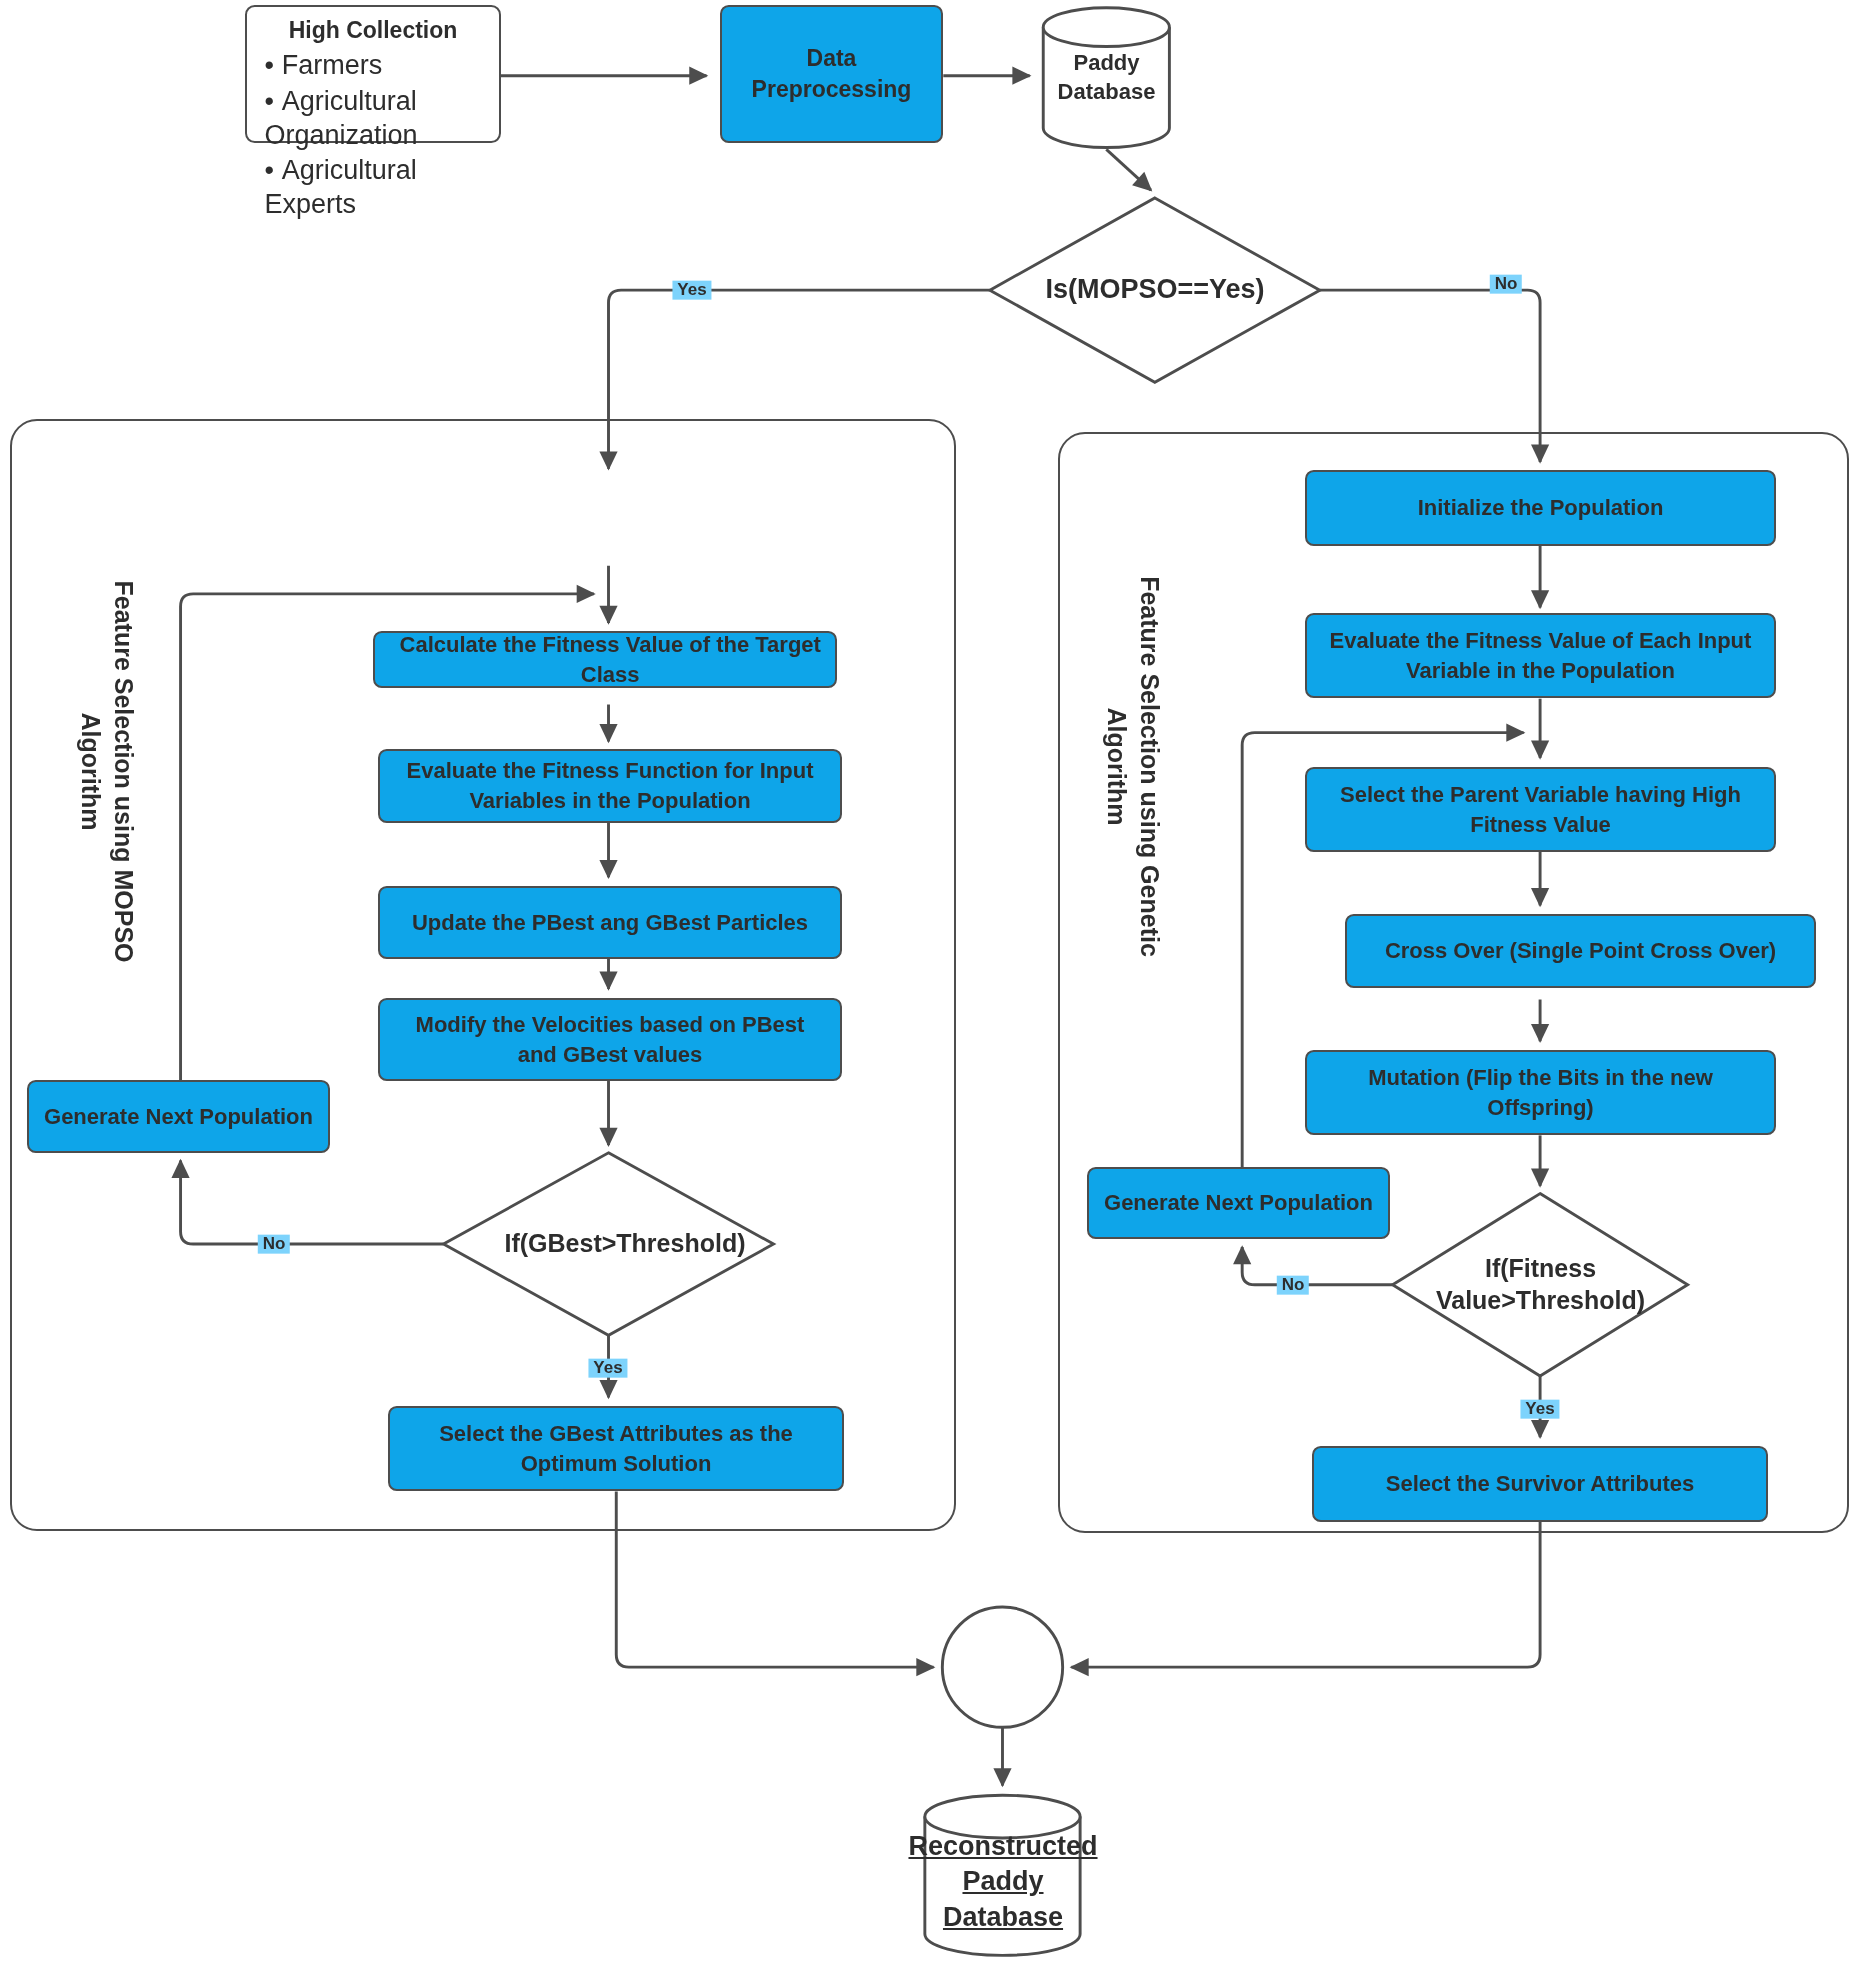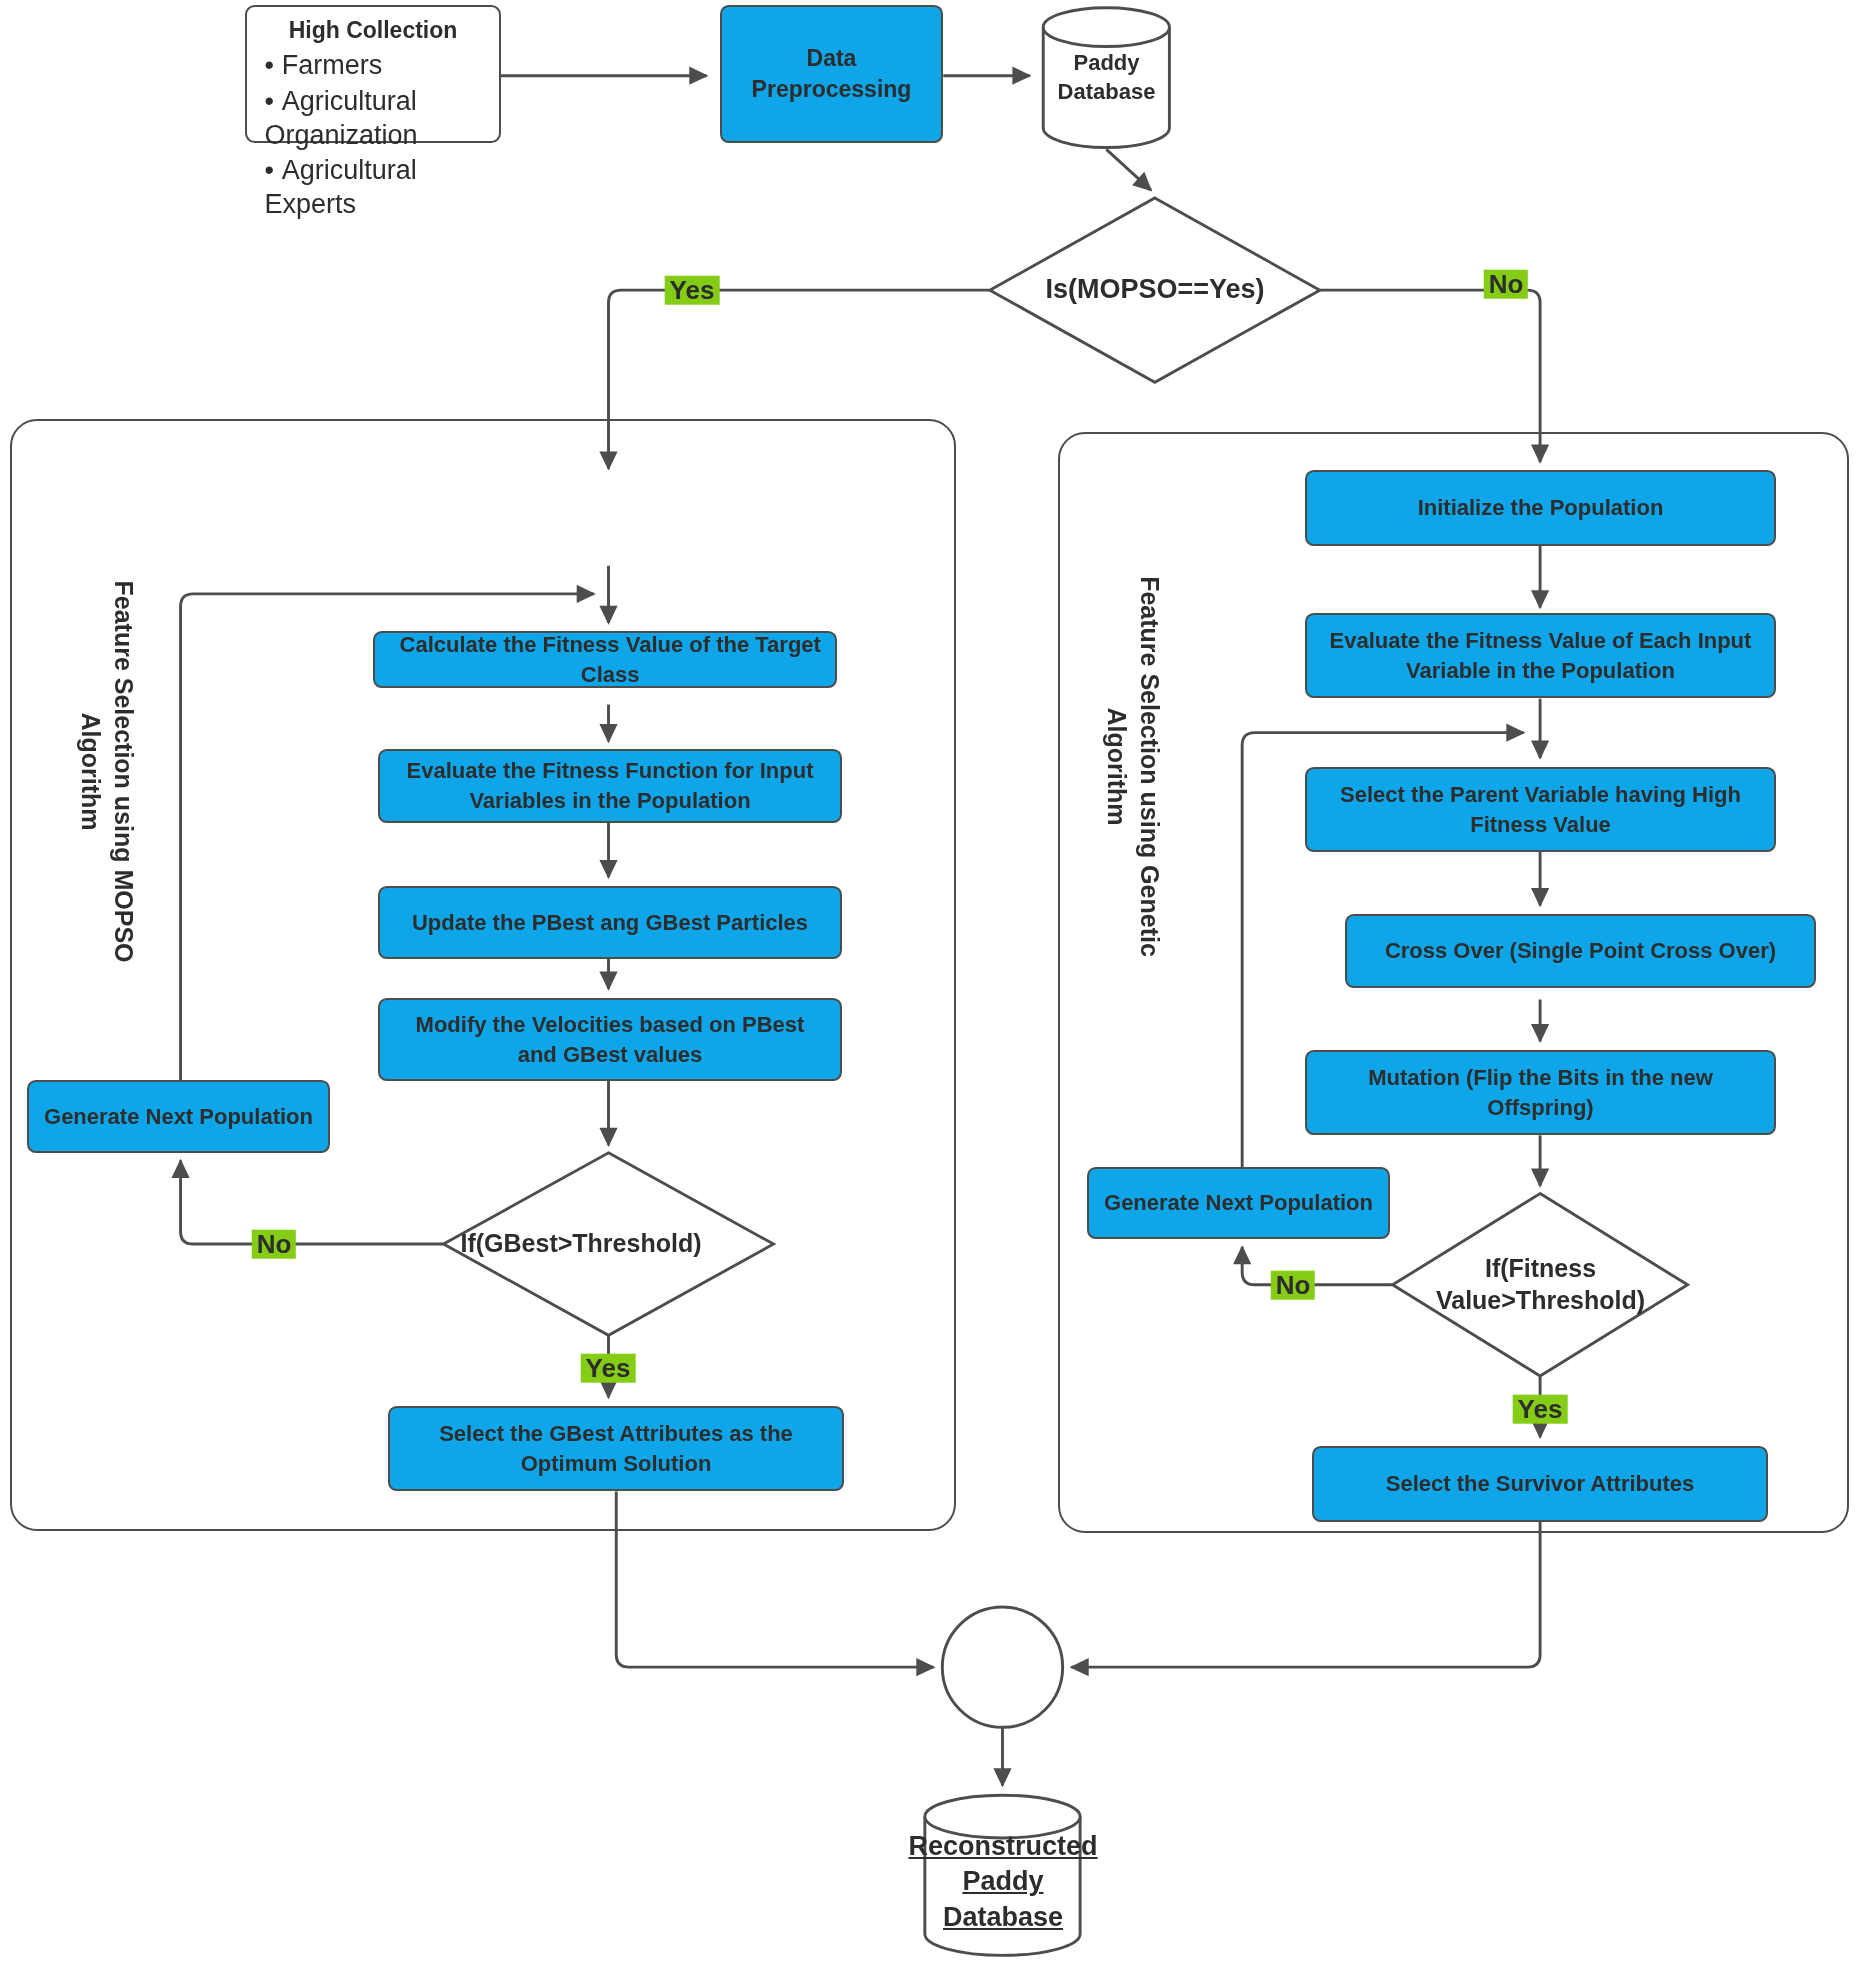--- a/index.html
+++ b/index.html
@@ -27,22 +27,22 @@
   .bullet{margin-right:7.8px;}
   .diamond-label{
     position:absolute;display:flex;align-items:center;justify-content:center;text-align:center;
     font-weight:bold;font-size:25px;line-height:1.25;color:#2d2d2d;
   }
   .cyl-label{
     position:absolute;display:flex;align-items:center;justify-content:center;text-align:center;
     font-weight:bold;font-size:22px;line-height:1.3;color:#2d2d2d;
   }
   .edge-label{
-    position:absolute;transform:translate(-50%,-50%);background:#84cc16;
-    font-weight:bold;font-size:26px;color:#2d2d2d;padding:0 4.9px;line-height:1.1;
+    position:absolute;transform:translate(-50%,-50%);background:#7dd3fc;
+    font-weight:bold;font-size:17px;color:#2d2d2d;padding:0 4.9px;line-height:1.1;
   }
   .panel-title{
     position:absolute;width:582px;height:107px;transform:rotate(90deg);
     display:flex;flex-direction:column;align-items:center;justify-content:center;
     font-weight:bold;font-size:25px;line-height:1.3;color:#2d2d2d;text-align:center;
   }
 </style>
 </head>
 <body>
 
@@ -142,21 +142,21 @@
       <span>Update the PBest ang GBest Particles</span>
     </div>
   <div class="box" style="left:378px;top:998px;width:464px;height:83px;">
       <span>Modify the Velocities based on PBest and GBest values</span>
     </div>
 
   <div class="box" style="left:27px;top:1080px;width:303px;height:73px;">
       <span>Generate Next Population</span>
     </div>
 
-  <div class="diamond-label" style="left:445px;top:1210px;width:272px;height:68px;text-align:right;">
+  <div class="diamond-label" style="left:489px;top:1210px;width:272px;height:68px;text-align:right;">
       <span>If(GBest&gt;Threshold)</span>
     </div>
   <div class="edge-label" style="left:274px;top:1244px;">No</div>
   <div class="edge-label" style="left:608px;top:1368px;">Yes</div>
 
   <div class="box" style="left:388px;top:1406px;width:456px;height:85px;">
       <span>Select the GBest Attributes as the Optimum Solution</span>
     </div>
 
   <div class="panel-title" style="left:842px;top:713px;">

